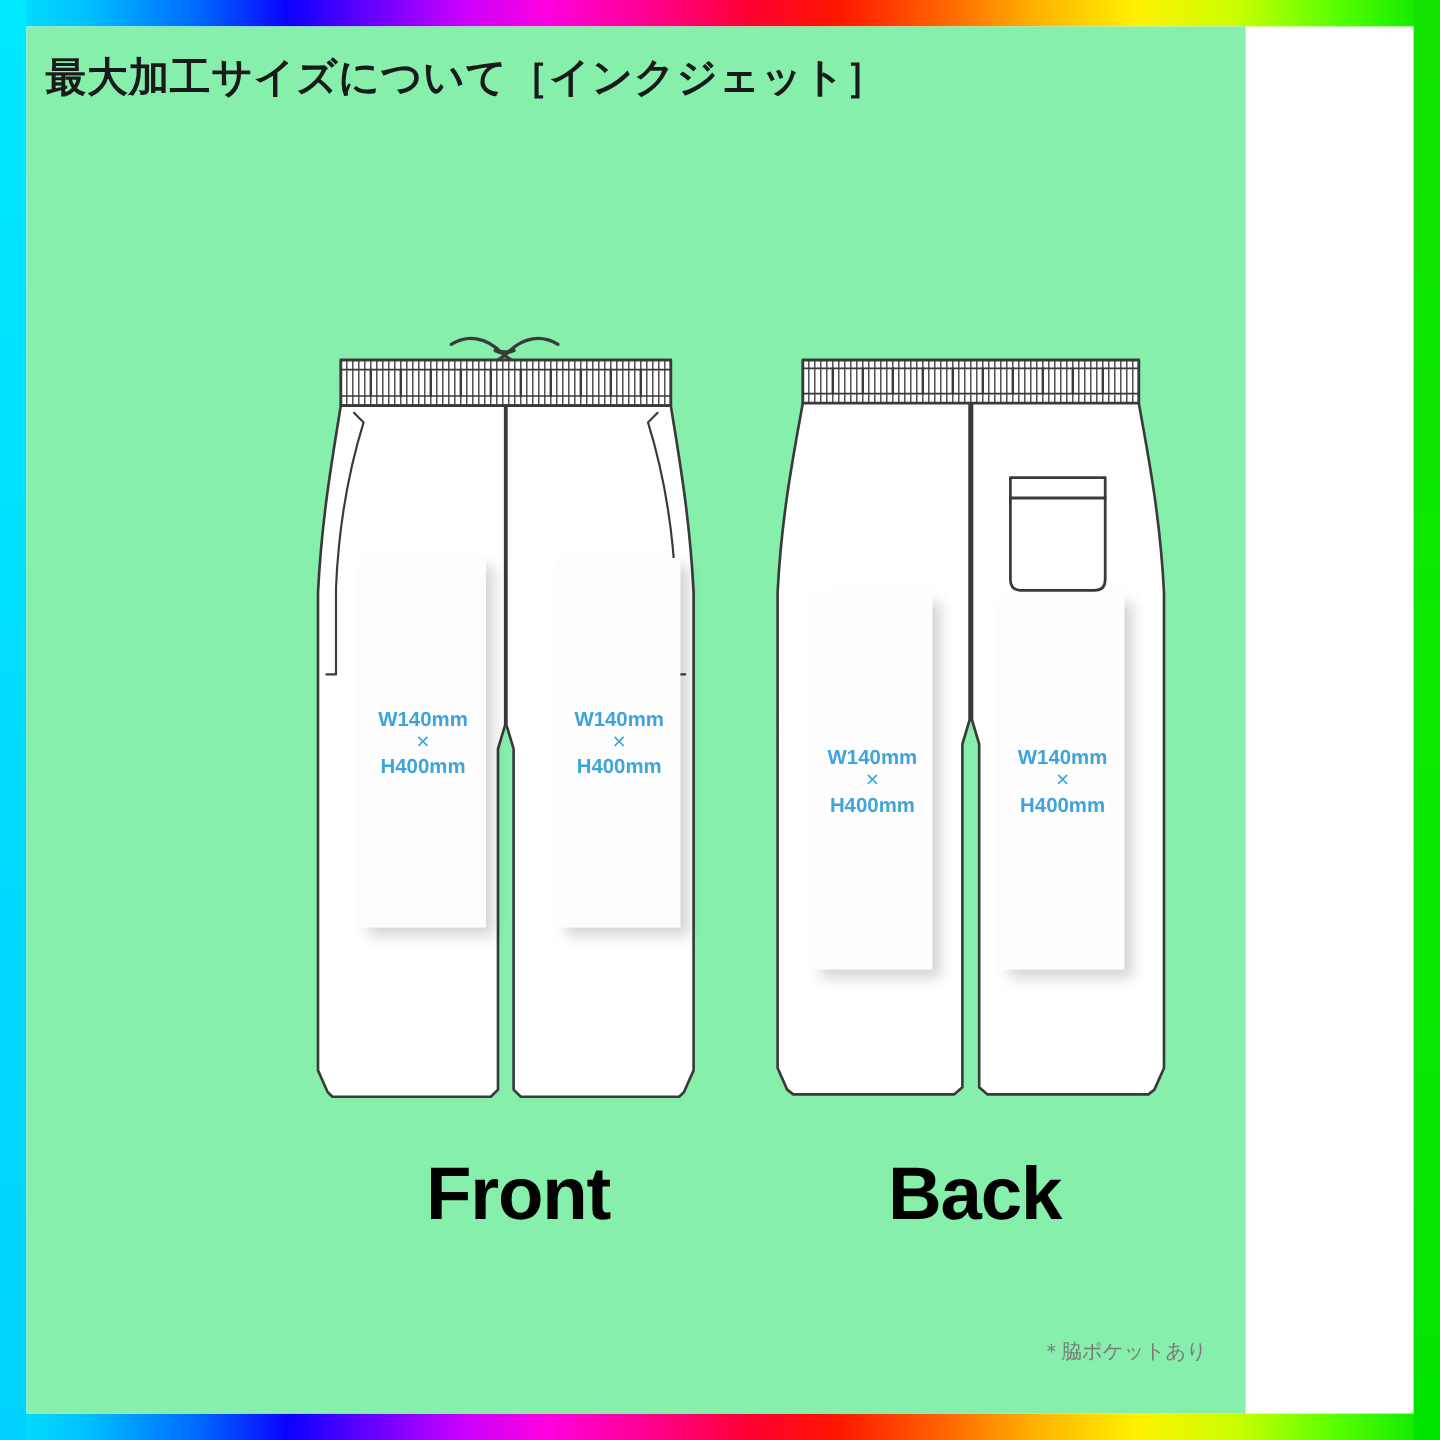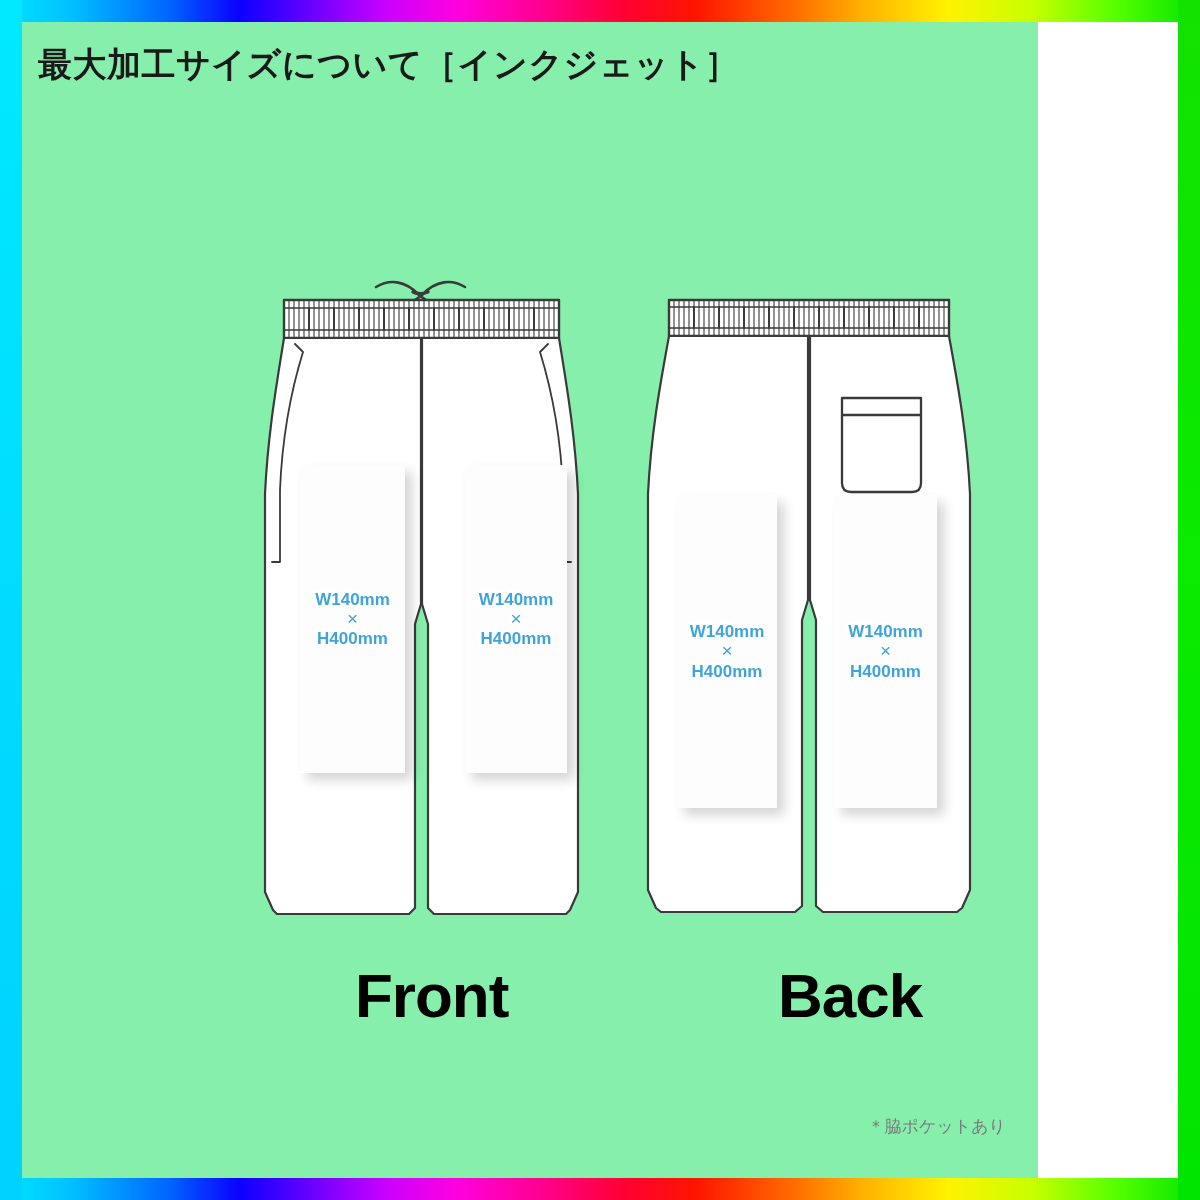--- a/index.html
+++ b/index.html
@@ -83,21 +83,21 @@
   #pa-back-left   { left:655px; top:473px; width:100px; height:313px; }
   #pa-back-right  { left:812px; top:473px; width:103px; height:313px; }
 
   
   .caption {
     position:absolute;
     font-size:62px; font-weight:bold; color:#000;
     letter-spacing:-1px; white-space:nowrap;
   }
   #caption-front { left:333px; top:938px; }
-  #caption-back  { left:756px; top:938px;text-align:center; }
+  #caption-back  { left:718px; top:938px;text-align:center; }
 
   
   #notes {
     position:absolute; right:32px; bottom:36px;
     text-align:right; color:#7a7a7a;
   }
   #notes div { font-size:17px; line-height:1.75; white-space:nowrap;margin-left:16px; }
 </style>
 </head>
 <body>

